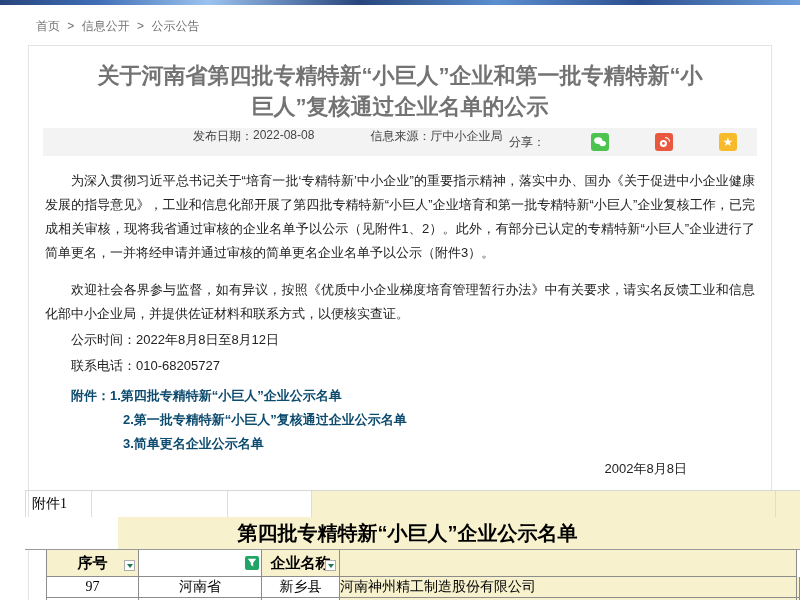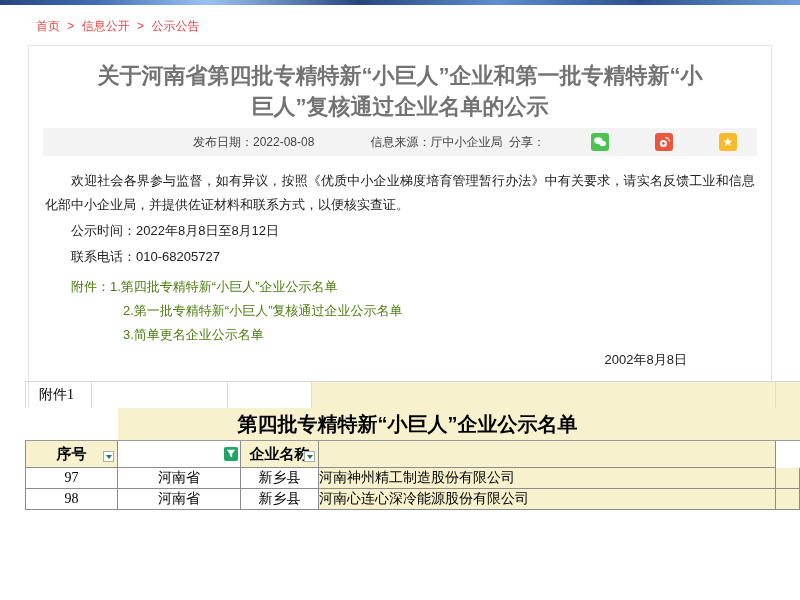--- a/index.html
+++ b/index.html
@@ -1,53 +1,53 @@
 <!DOCTYPE html>
 <html><head>
 <meta charset="utf-8">
 <style>
   html,body{margin:0;padding:0;}
   body{
     width:800px;height:600px;overflow:hidden;background:#fff;position:relative;
     font-family:"Liberation Sans",sans-serif;color:#222;
   }
   .topbar{height:5px;background:linear-gradient(90deg,#27457c,#3f6db5 12%,#9cc3ef 26%,#27457c 45%,#5b8fd0 62%,#2c4e8e 80%,#6ea0dd);}
-  .breadcrumb{padding:13px 0 0 36px;font-size:12px;color:#ef4444;}
+  .breadcrumb{padding:13px 0 0 36px;font-size:12px;color:#737373;}
   .breadcrumb span{margin-right:4px;}
   .crumb{cursor:pointer;}
   .content-box{margin:10px 28px 0;border:1px solid #e3e3e3;border-bottom:none;background:#fff;}
   .page-title{margin:14px 66px 6px;font-size:22px;line-height:31px;font-weight:bold;color:#737373;text-align:center;}
-  .meta-bar{margin:6px 14px 0;height:28px;background:#f3f3f3;display:flex;align-items:center;
+  .meta-bar{margin:6px 14px 0;height:28px;background:#f3f3f3;display:flex;
     font-size:12px;color:#444;padding:0 20px 0 150px;box-sizing:border-box;}
   .meta-gap{display:inline-block;width:56px;}
   .share{margin-left:auto;display:flex;align-items:center;gap:41px;}
   .share-icon{width:18px;height:18px;border-radius:3px;margin-left:5px;display:inline-flex;
     align-items:center;justify-content:center;color:#fff;font-size:12px;cursor:pointer;}
   .share-wechat{background:#4cc24f;}
   .share-weibo{background:#e9573f;}
   .share-star{background:#f7ba2a;}
   .para{margin:13px 16px 0;font-size:13px;line-height:24px;color:#222;text-indent:2em;text-align:justify;}
   .info-line{margin:2px 16px 0;font-size:13px;line-height:24px;text-indent:2em;}
-  .attach{margin:6px 16px 0;font-size:13px;line-height:24px;font-weight:normal;color:#4d7c0f;}
+  .attach{margin:6px 16px 0;font-size:13px;line-height:24px;font-weight:bold;color:#0c4a6e;}
   .attach-first{padding-left:26px;cursor:pointer;}
   .attach-sub{padding-left:78px;cursor:pointer;}
   .sign-date{margin:4px 84px 0 0;text-align:right;font-size:13px;}
   
   .sheet{margin:12px -29px 0 -4px;position:relative;font-family:"Liberation Serif",serif;color:#000;}
   .annex-row{display:grid;grid-template-columns:67px 136px 84px 464px 1fr;height:26px;
     border-top:1px solid #d7d7d7;}
   .annex-cell{border-right:1px solid #dcdcdc;border-bottom:1px solid #cfcfcf;line-height:26px;font-size:14px;}
-  .annex-cell:first-child{padding-left:13px;border-left:1px solid #dcdcdc;}
+  .annex-cell:first-child{padding-left:6px;border-left:1px solid #dcdcdc;}
   .annex-yellow{background:#f7f2cd;}
   .annex-last{border-right:none;}
   .title-row{height:32px;position:relative;background:linear-gradient(90deg,#fff 93px,#f7f2cd 93px);
     border-bottom:1px solid #9a9a9a;}
   .sheet-title{position:absolute;left:16px;right:26px;top:0;text-align:center;line-height:32px;
     font-family:"Liberation Sans",sans-serif;font-weight:bold;font-size:20px;}
-  .grid-row{display:grid;grid-template-columns:93px 123px 78px 457px 1fr;}
+  .grid-row{display:grid;grid-template-columns:93px 123px 78px 457px 1fr;margin-left:21px;}
   .header-row{height:27px;font-weight:bold;font-size:15px;}
   .cell{border-right:1px solid #8c8c8c;border-bottom:1px solid #8c8c8c;display:flex;
     align-items:center;justify-content:center;position:relative;background:#fff;overflow:hidden;}
   .cell.first{border-left:1px solid #8c8c8c;}
   .cell.yellow{background:#f7f2cd;}
   .cell.name{justify-content:flex-start;padding-left:0;}
   .data-row{height:21px;font-size:14px;}
   .dd-btn{width:11px;height:11px;background:#fff;border:1px solid #adadad;box-sizing:border-box;
     display:inline-flex;align-items:center;justify-content:center;position:absolute;right:3px;bottom:5px;cursor:pointer;}
   .dd-tri{width:0;height:0;border-left:3px solid transparent;border-right:3px solid transparent;
@@ -90,20 +90,21 @@
         <svg width="14" height="14" viewBox="0 0 24 24" aria-hidden="true">
           <circle cx="11" cy="14.5" r="6" fill="#fff"></circle>
           <circle cx="11" cy="14.5" r="2.4" fill="#e9573f"></circle>
           <path d="M14 4.5c4.2 0 7.5 3.2 7.5 7.2" stroke="#fff" stroke-width="2" fill="none"></path>
         </svg>
       </span>
       <span class="share-icon share-star">★</span>
     </span>
   </div>
 
+  <p class="para">为深入贯彻习近平总书记关于“培育一批‘专精特新’中小企业”的重要指示精神，落实中办、国办《关于促进中小企业健康发展的指导意见》，工业和信息化部开展了第四批专精特新“小巨人”企业培育和第一批专精特新“小巨人”企业复核工作，已完成相关审核，现将我省通过审核的企业名单予以公示（见附件1、2）。此外，有部分已认定的专精特新“小巨人”企业进行了简单更名，一并将经申请并通过审核的简单更名企业名单予以公示（附件3）。</p>
   <p class="para">欢迎社会各界参与监督，如有异议，按照《优质中小企业梯度培育管理暂行办法》中有关要求，请实名反馈工业和信息化部中小企业局，并提供佐证材料和联系方式，以便核实查证。</p>
 
   <div class="info-line">公示时间：2022年8月8日至8月12日</div>
   <div class="info-line">联系电话：010-68205727</div>
 
   <div class="attach">
     <div class="attach-first"><span>附件：</span><span>1.第四批专精特新“小巨人”企业公示名单</span></div>
     <div class="attach-sub">2.第一批专精特新“小巨人”复核通过企业公示名单</div>
     <div class="attach-sub">3.简单更名企业公示名单</div>
   </div>

